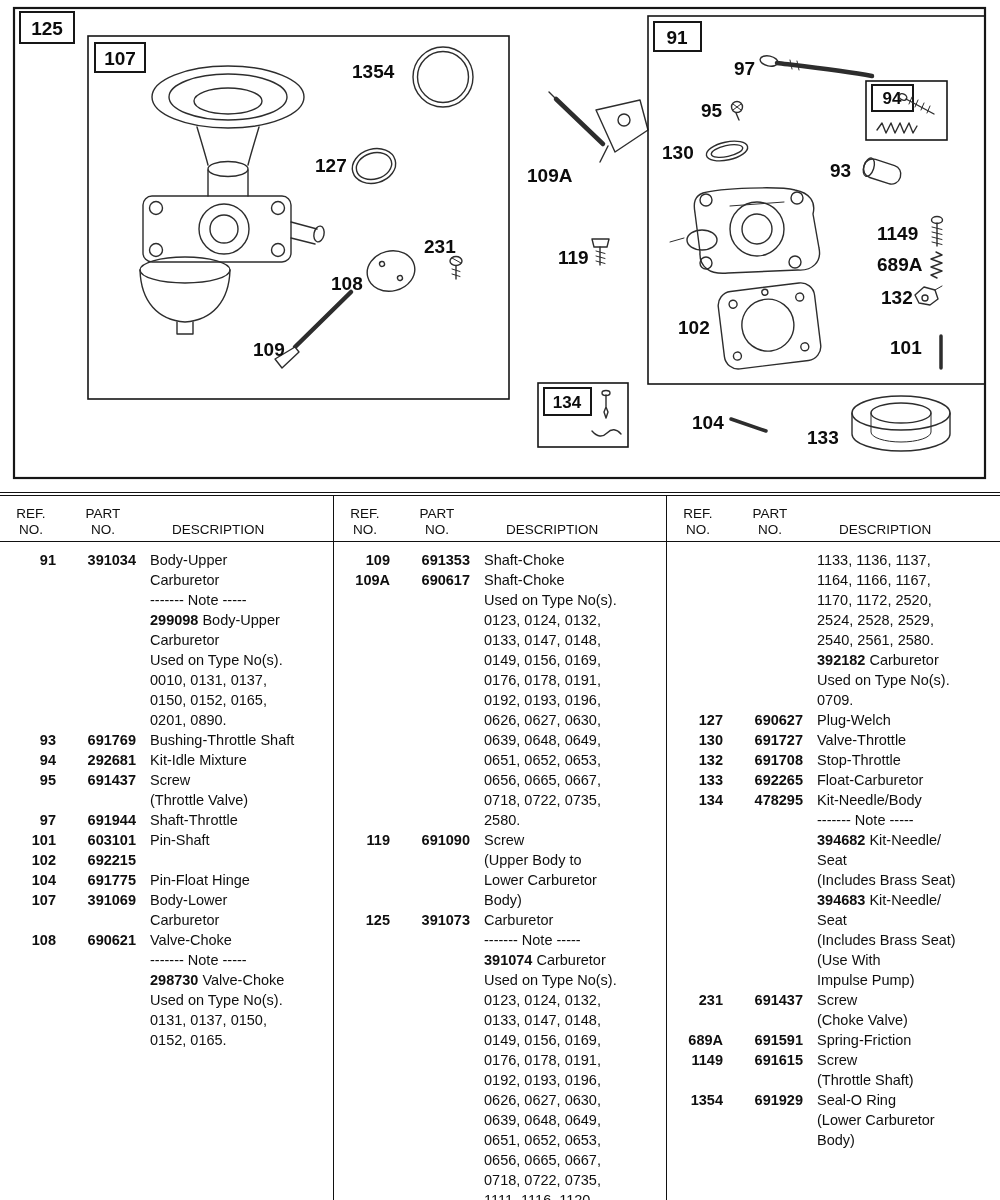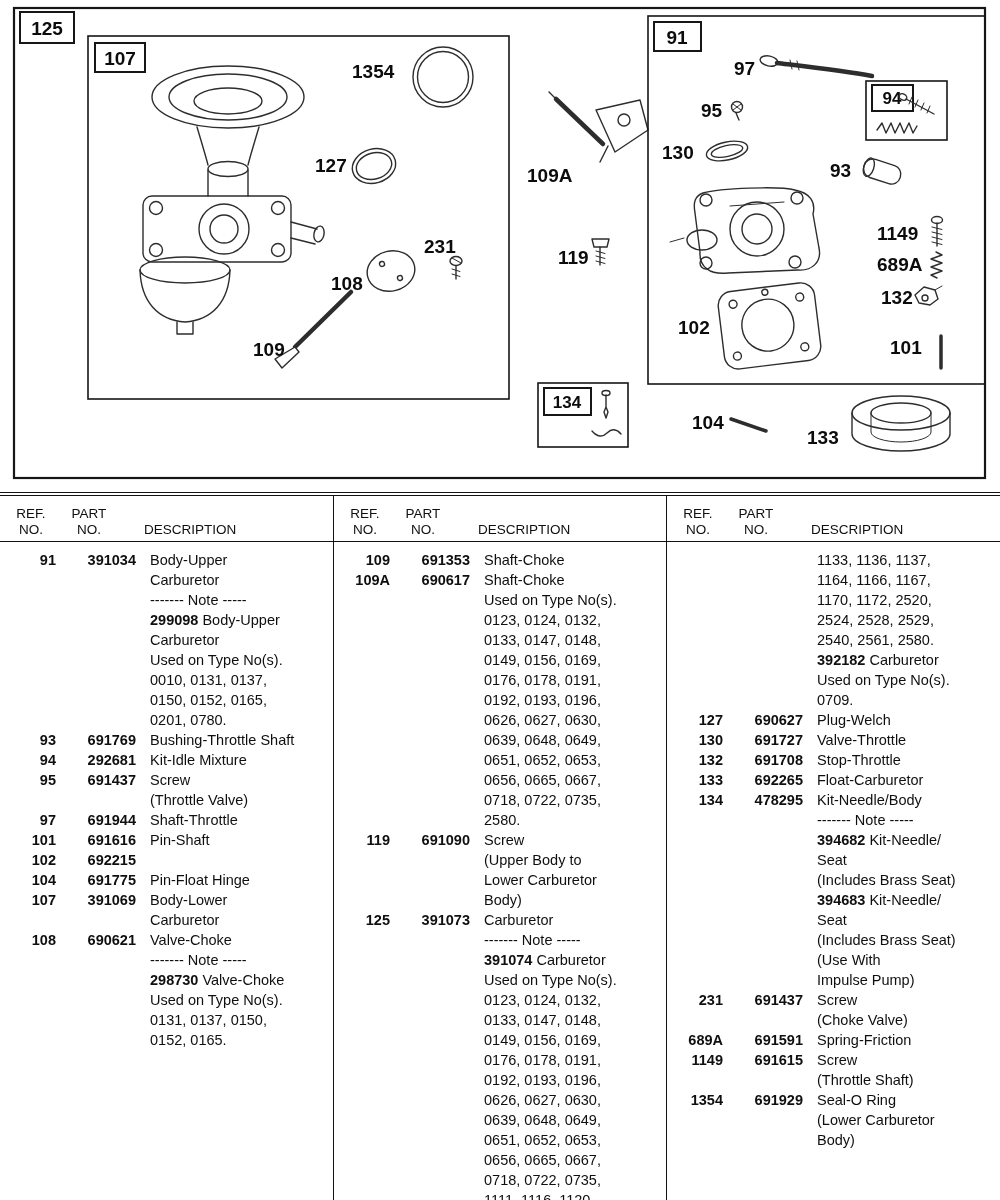--- a/index.html
+++ b/index.html
@@ -14,21 +14,21 @@
   .lt2{font-size:17px}
   .ct{font-family:"Liberation Sans",sans-serif;font-weight:bold;font-size:19px;fill:#0c0c0c}
   .p{fill:none;stroke:#2d2d2d;stroke-width:1.4;stroke-linecap:round;stroke-linejoin:round}
   .pf{fill:#fff;stroke:#2d2d2d;stroke-width:1.4;stroke-linejoin:round}
   .thin{stroke-width:1}
   .rodl{fill:none;stroke:#2d2d2d;stroke-width:4.5;stroke-linecap:round}
   .rodm{fill:none;stroke:#2d2d2d;stroke-width:3.5;stroke-linecap:round}
   .ptable{position:absolute;left:0;top:492px;width:1000px;height:708px;border-top:4px double #111;display:grid;grid-template-columns:333px 333px 1fr;overflow:hidden;background:#fff}
   .tcolwrap{overflow:hidden}
   .tcolwrap + .tcolwrap{border-left:1.5px solid #111}
-  .thead{display:grid;grid-template-columns:50px 66px 1fr;padding:5px 4px 3px 6px;border-bottom:1.5px solid #111;align-items:end;font-size:13.5px;line-height:16px;height:46px}
+  .thead{display:grid;grid-template-columns:50px 66px 1fr;column-gap:14px;padding:5px 4px 3px 6px;border-bottom:1.5px solid #111;align-items:end;font-size:13.5px;line-height:16px;height:46px}
   .h-ref,.h-part{text-align:center}
   .h-desc{padding-left:22px}
   .tbody{padding:8px 2px 0 0;font-size:14.5px;line-height:20px}
   .entry{display:grid;grid-template-columns:50px 66px 1fr;column-gap:14px;padding-left:6px;align-items:start}
   .entry .ref,.entry .part{text-align:right;font-weight:bold}
   .desc .line.b{font-weight:normal}
 </style>
 </head>
 <body>
 
@@ -230,21 +230,21 @@
             <div class="part">391034</div>
             <div class="desc">
               <div class="line">Body-Upper</div>
               <div class="line">Carburetor</div>
               <div class="line b">------- Note -----</div>
               <div class="line"><b>299098 </b>Body-Upper</div>
               <div class="line">Carburetor</div>
               <div class="line">Used on Type No(s).</div>
               <div class="line">0010, 0131, 0137,</div>
               <div class="line">0150, 0152, 0165,</div>
-              <div class="line">0201, 0780.</div>
+              <div class="line">0201, 0890.</div>
             </div>
           </div>
           <div class="entry">
             <div class="ref">93</div>
             <div class="part">691769</div>
             <div class="desc">
               <div class="line">Bushing-Throttle Shaft</div>
             </div>
           </div>
           <div class="entry">
@@ -264,21 +264,21 @@
           </div>
           <div class="entry">
             <div class="ref">97</div>
             <div class="part">691944</div>
             <div class="desc">
               <div class="line">Shaft-Throttle</div>
             </div>
           </div>
           <div class="entry">
             <div class="ref">101</div>
-            <div class="part">691616</div>
+            <div class="part">603101</div>
             <div class="desc">
               <div class="line">Pin-Shaft</div>
             </div>
           </div>
           <div class="entry">
             <div class="ref">102</div>
             <div class="part">692215</div>
           </div>
           <div class="entry">
             <div class="ref">104</div>

